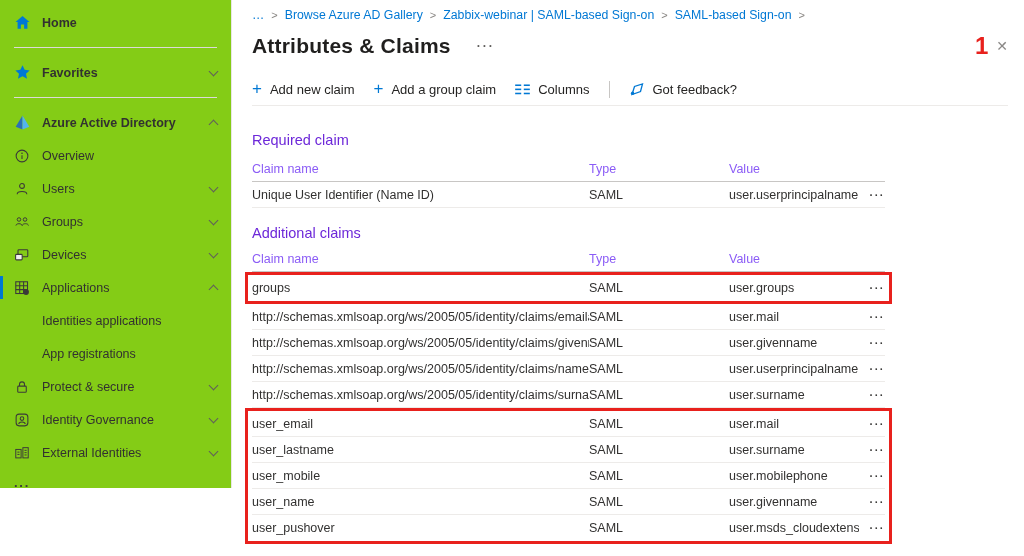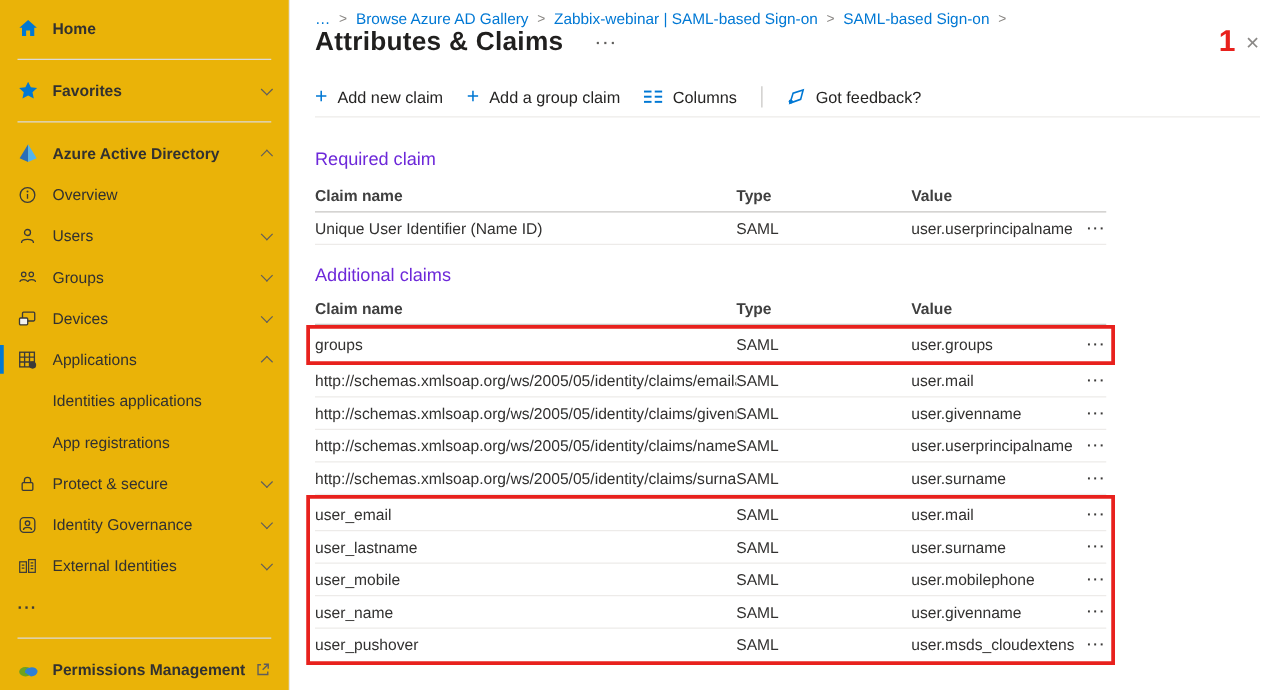--- a/index.html
+++ b/index.html
@@ -7,22 +7,22 @@
   body {
     width:1024px; height:556px; overflow:hidden;
     font-family:"Liberation Sans", sans-serif;
     background:#ffffff; color:#323130;
     -webkit-font-smoothing:antialiased;
   }
   .app { display:flex; width:1024px; height:556px; }
 
   
   .sidebar {
-    width:232px; flex-shrink:0; height:552px;
-    background:#eab308; border-right:1px solid #e8e6e4;
+    width:232px; flex-shrink:0; height:488px;
+    background:#84cc16; border-right:1px solid #e8e6e4;
     padding-top:6px; overflow:hidden;
   }
   .side-item {
     position:relative; display:flex; align-items:center;
     height:33px; padding:0 14px 0 13px;
     font-size:12.5px; color:#323130; cursor:pointer; white-space:nowrap;
   }
   .side-item .icn {
     width:18px; height:18px; margin-right:11px; flex-shrink:0;
     display:flex; align-items:center; justify-content:center;
@@ -46,21 +46,21 @@
   
   .content { flex:1; position:relative; padding:0 0 0 20px; }
 
   .breadcrumb {
     display:flex; align-items:center; gap:7px;
     padding-top:8px; font-size:12.3px; white-space:nowrap;
   }
   .bc-link { color:#0078d4; text-decoration:none; cursor:pointer; }
   .bc-sep { color:#898683; font-size:11px; }
 
-  .title-row { display:flex; align-items:center; margin-top:0; padding-right:16px; }
+  .title-row { display:flex; align-items:center; margin-top:12px; padding-right:16px; }
   .page-title { margin:0; font-size:21px; font-weight:bold; color:#201f1e; letter-spacing:.2px; }
   .title-more { margin-left:26px; color:#605e5c; font-weight:bold; letter-spacing:2px; font-size:12px; cursor:pointer; }
   .flex-spacer { flex:1; }
   .annot-num { color:#e8211d; font-weight:bold; font-size:24px; line-height:1; }
   .close-x { margin-left:8px; color:#8a8886; font-size:14px; cursor:pointer; line-height:1; }
 
   .commandbar {
     display:flex; align-items:center; gap:19px;
     margin-top:15px; height:33px; margin-right:16px;
     border-bottom:1px solid #edebe9;
@@ -74,21 +74,21 @@
   .sec-req .sec-heading { margin-top:26px; }
   .sec-add .sec-heading { margin-top:17px; }
 
   .tbl { width:633px; font-size:12.5px; }
   .sec-req .tbl { margin-top:8px; }
   .sec-add .tbl { margin-top:5px; }
   .t-head, .t-row {
     display:grid; grid-template-columns:337px 140px 130px 26px;
     height:26px; align-items:center;
   }
-  .t-head { font-weight:bold; color:#404040; border-bottom:1px solid #c8c6c4; }
+  .t-head { font-weight:normal; color:#8b5cf6; border-bottom:1px solid #c8c6c4; }
   .t-row  { border-bottom:1px solid #edebe9; color:#323130; }
   .cell { white-space:nowrap; overflow:hidden; padding-right:10px; }
   .menu-dots {
     text-align:right; color:#3b3a39; font-weight:bold;
     letter-spacing:1.5px; font-size:11px; cursor:pointer;
   }
   .red-box {
     border:3px solid #e8211d; margin:0 -7px; padding:0 4px; background:#fff;
   }
   .red-box .t-row:last-child { border-bottom:none; }

